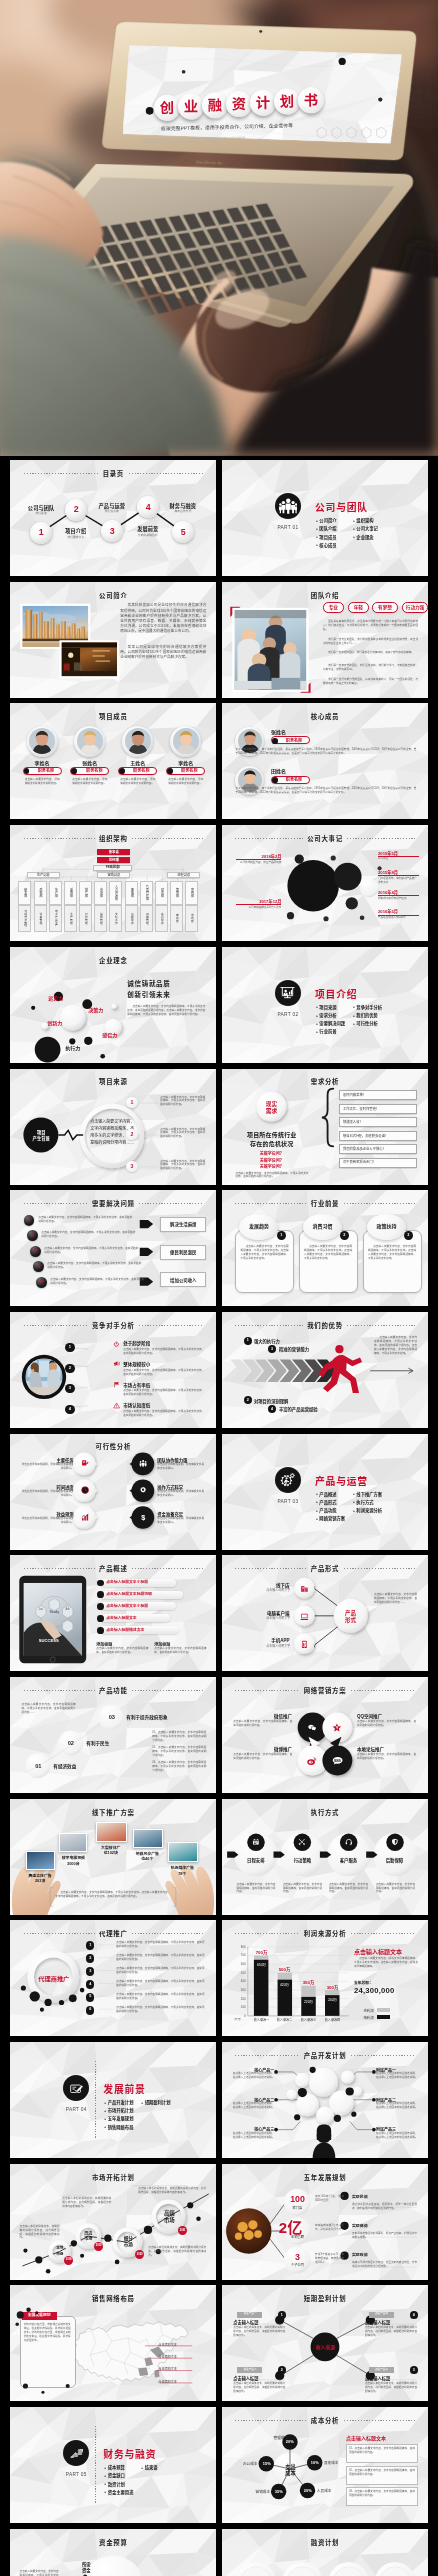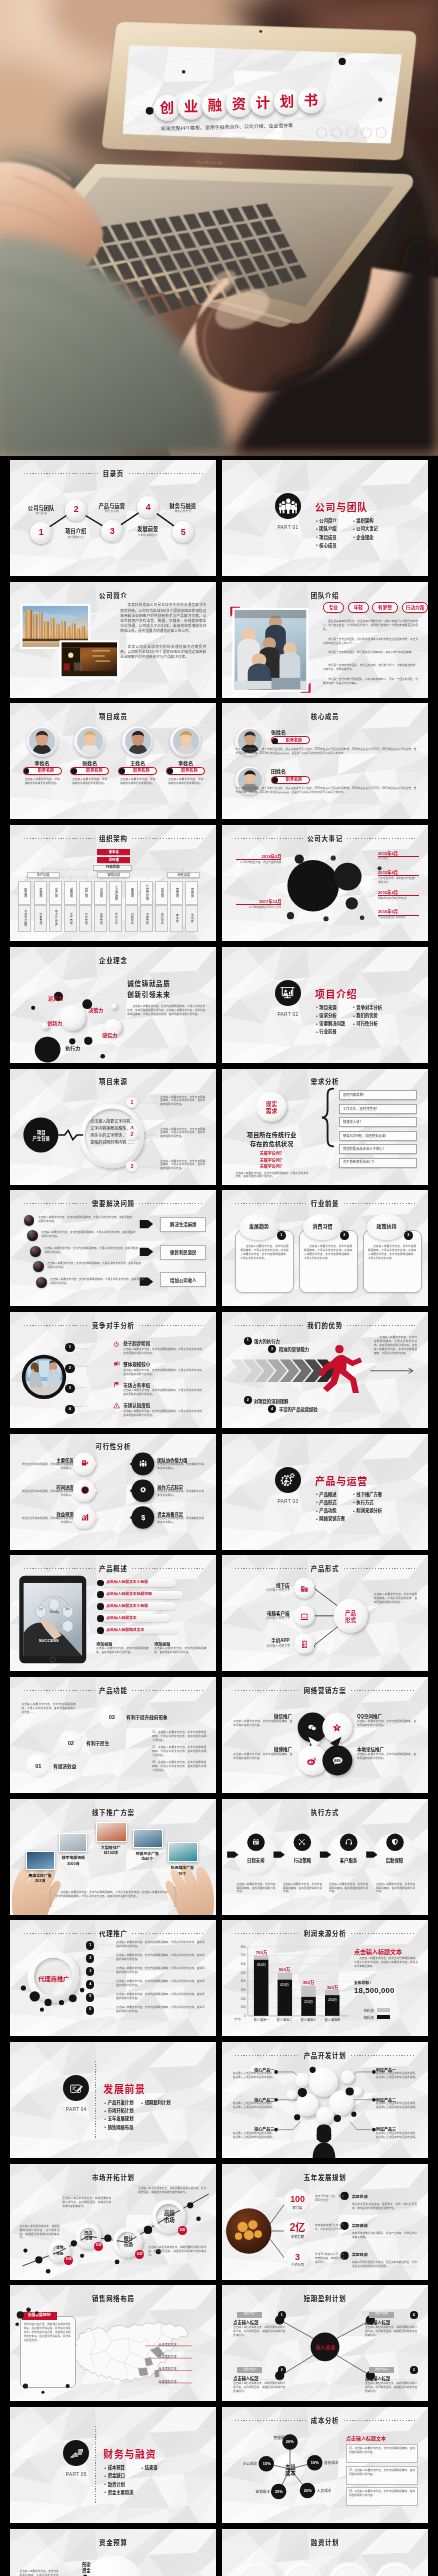--- a/index.html
+++ b/index.html
@@ -1942,21 +1942,21 @@
         <div class="abs b ctr red" style="left:98px;top:64px;width:25px;font-size:4.4px">300万</div>
         <div class="abs ctr" style="left:98px;top:77px;width:25px;font-size:3.4px;color:#fff">240万</div>
         <div class="abs ctr" style="left:97px;top:97px;width:27px;font-size:3.1px;color:#2b2b2b">收入来源四</div>
         <div class="abs" style="left:155px;top:88px;width:13.4px;height:4.1px;background:#c4c4c4"></div>
         <div class="abs" style="left:132px;top:88px;width:19.6px;text-align:right;font-size:3.4px;color:#2b2b2b">毛利润</div>
         <div class="abs" style="left:155px;top:95px;width:13.4px;height:4.1px;background:#121212"></div>
         <div class="abs" style="left:132px;top:95px;width:19.6px;text-align:right;font-size:3.4px;color:#2b2b2b">纯利润</div>
         <div class="abs b" style="left:132px;top:27px;font-size:6px;color:#c8102e">点击输入标题文本</div>
         <div class="t5" style="position:absolute;left:132px;top:37px;width:64px;text-align:justify;text-indent:5.2px">点击输入简要文字内容，解说文字尽量概括精炼，不用多余的文字修饰。点击输入简要文字内容，解说文字尽量概括精炼。</div>
         <div class="abs b" style="left:132px;top:60px;font-size:3.8px;color:#1a1a1a">全年总额：</div>
-        <div class="abs b" style="left:132px;top:66px;font-size:7.7px;color:#1a1a1a;letter-spacing:0.2px">18,500,000</div>
+        <div class="abs b" style="left:132px;top:66px;font-size:7.7px;color:#1a1a1a;letter-spacing:0.2px">24,300,000</div>
       </div>
 <div class="slide">
         <svg class="bgl" viewBox="0 0 400 225">
           <use href="#polybg"></use>
         </svg>
         <div class="pcirc" style="left:53px;top:33px;width:26px;height:26px">
           <svg viewBox="0 0 64 64" width="17" height="17">
             <rect x="10" y="19" width="37" height="28" rx="3.6" fill="none" stroke="#fff" stroke-width="3.2"></rect>
             <g fill="#fff">
               <rect x="16" y="25" width="16" height="3.4" rx="1.7"></rect>
@@ -2166,21 +2166,21 @@
             <path d="M252 84h126"></path>
             <path d="M252 142h126"></path>
             <path d="M252 200h126"></path>
           </g>
         </svg>
         <div class="abs b ctr red" style="left:60px;top:30px;width:31px;font-size:8.8px;line-height:10.3px">100</div>
         <div class="abs ctr" style="left:60px;top:41px;width:31px;font-size:3.3px;color:#2b2b2b">家门店</div>
         <div class="t5" style="position:absolute;left:93px;top:31px;width:29px;text-align:justify">培育100家门店，服务4000万居民</div>
         <div class="abs b" style="left:130px;top:29px;font-size:3.9px;color:#1a1a1a">实现民德</div>
         <div class="t5" style="position:absolute;left:130px;top:39px;width:65px;text-align:justify">通过建设区的资金运营、恒惠服务，提供一体化社区服务，使利客用户获得最好生活的特性。</div>
-        <div class="abs b ctr red" style="left:60px;top:59px;width:31px;font-size:10px;line-height:10.3px">2亿</div>
+        <div class="abs b ctr red" style="left:53px;top:59px;width:31px;font-size:15px;line-height:10.3px">2亿</div>
         <div class="abs ctr" style="left:60px;top:70px;width:31px;font-size:3.3px;color:#2b2b2b">年销售额</div>
         <div class="t5" style="position:absolute;left:93px;top:60px;width:29px;text-align:justify">年销售额突破2亿元人民币，净利润达1亿5千万</div>
         <div class="abs b" style="left:130px;top:58px;font-size:3.9px;color:#1a1a1a">实现商德</div>
         <div class="t5" style="position:absolute;left:130px;top:68px;width:65px;text-align:justify">五年间将传播经济反观赛机，促进产业链条、扩展经济带来更多发展。</div>
         <div class="abs b ctr red" style="left:60px;top:88px;width:31px;font-size:8.8px;line-height:10.3px">3</div>
         <div class="abs ctr" style="left:60px;top:98px;width:31px;font-size:3.3px;color:#2b2b2b">个子公司</div>
         <div class="t5" style="position:absolute;left:93px;top:89px;width:29px;text-align:justify">开设3个独资子公司，实施管理运营，年度员工数达500人</div>
         <div class="abs b" style="left:130px;top:87px;font-size:3.9px;color:#1a1a1a">实现政德</div>
         <div class="t5" style="position:absolute;left:130px;top:97px;width:65px;text-align:justify">将使公司成为我区以下年业、社区大家的就业岗位，为市场经济下的政府优化分担效果。</div>
       </div>

